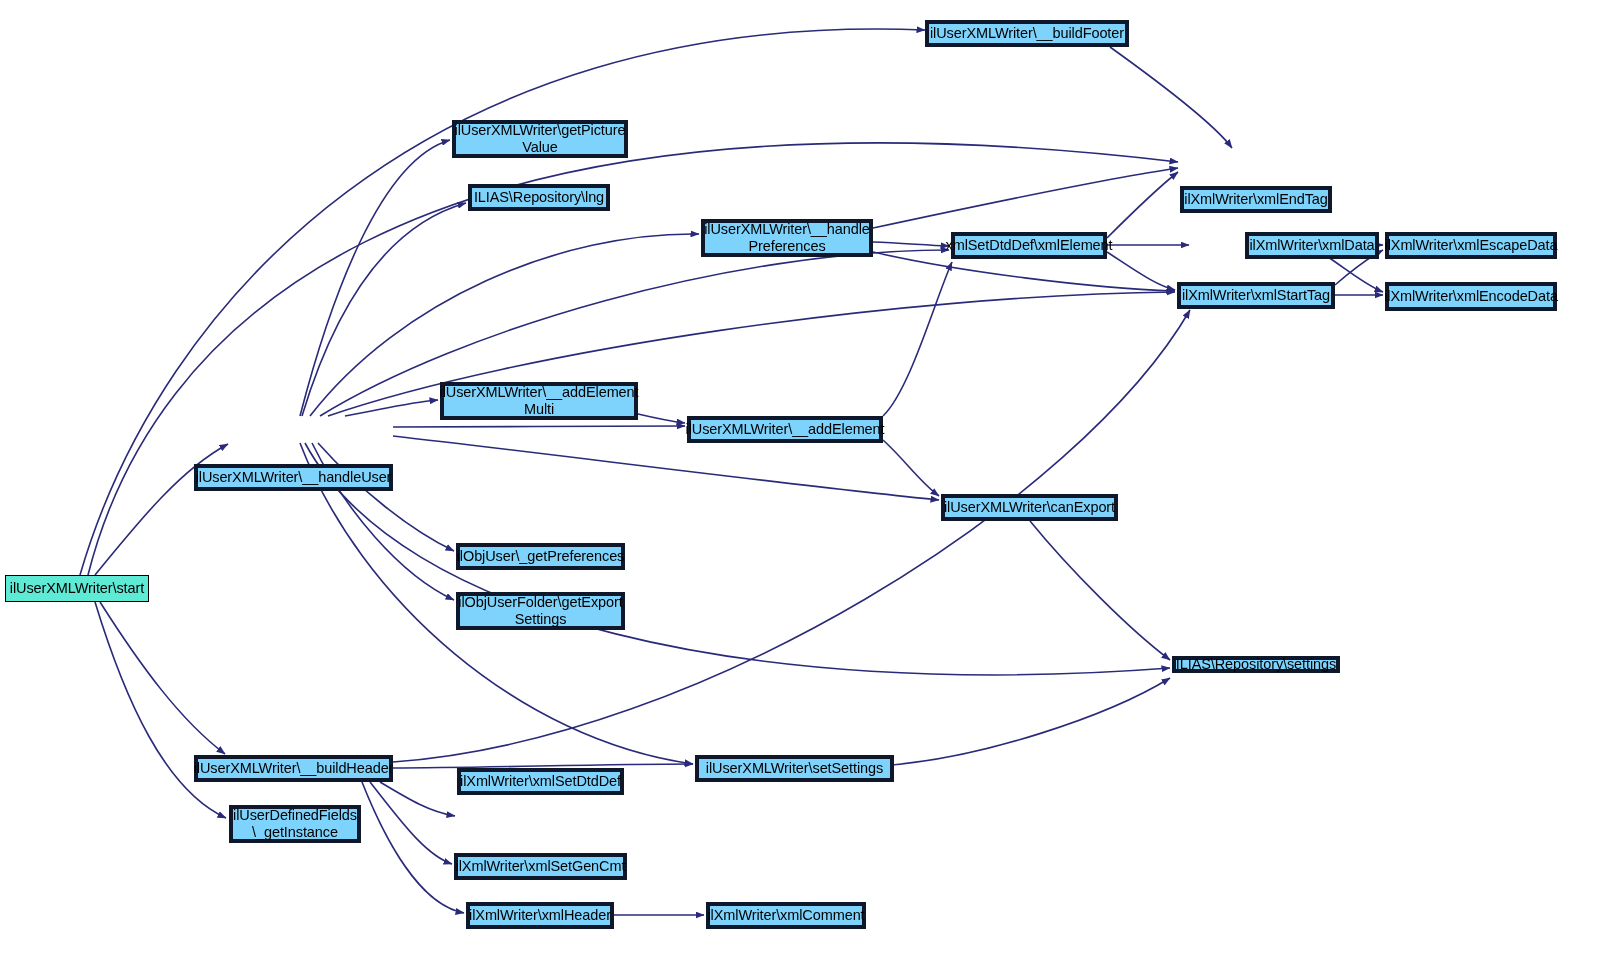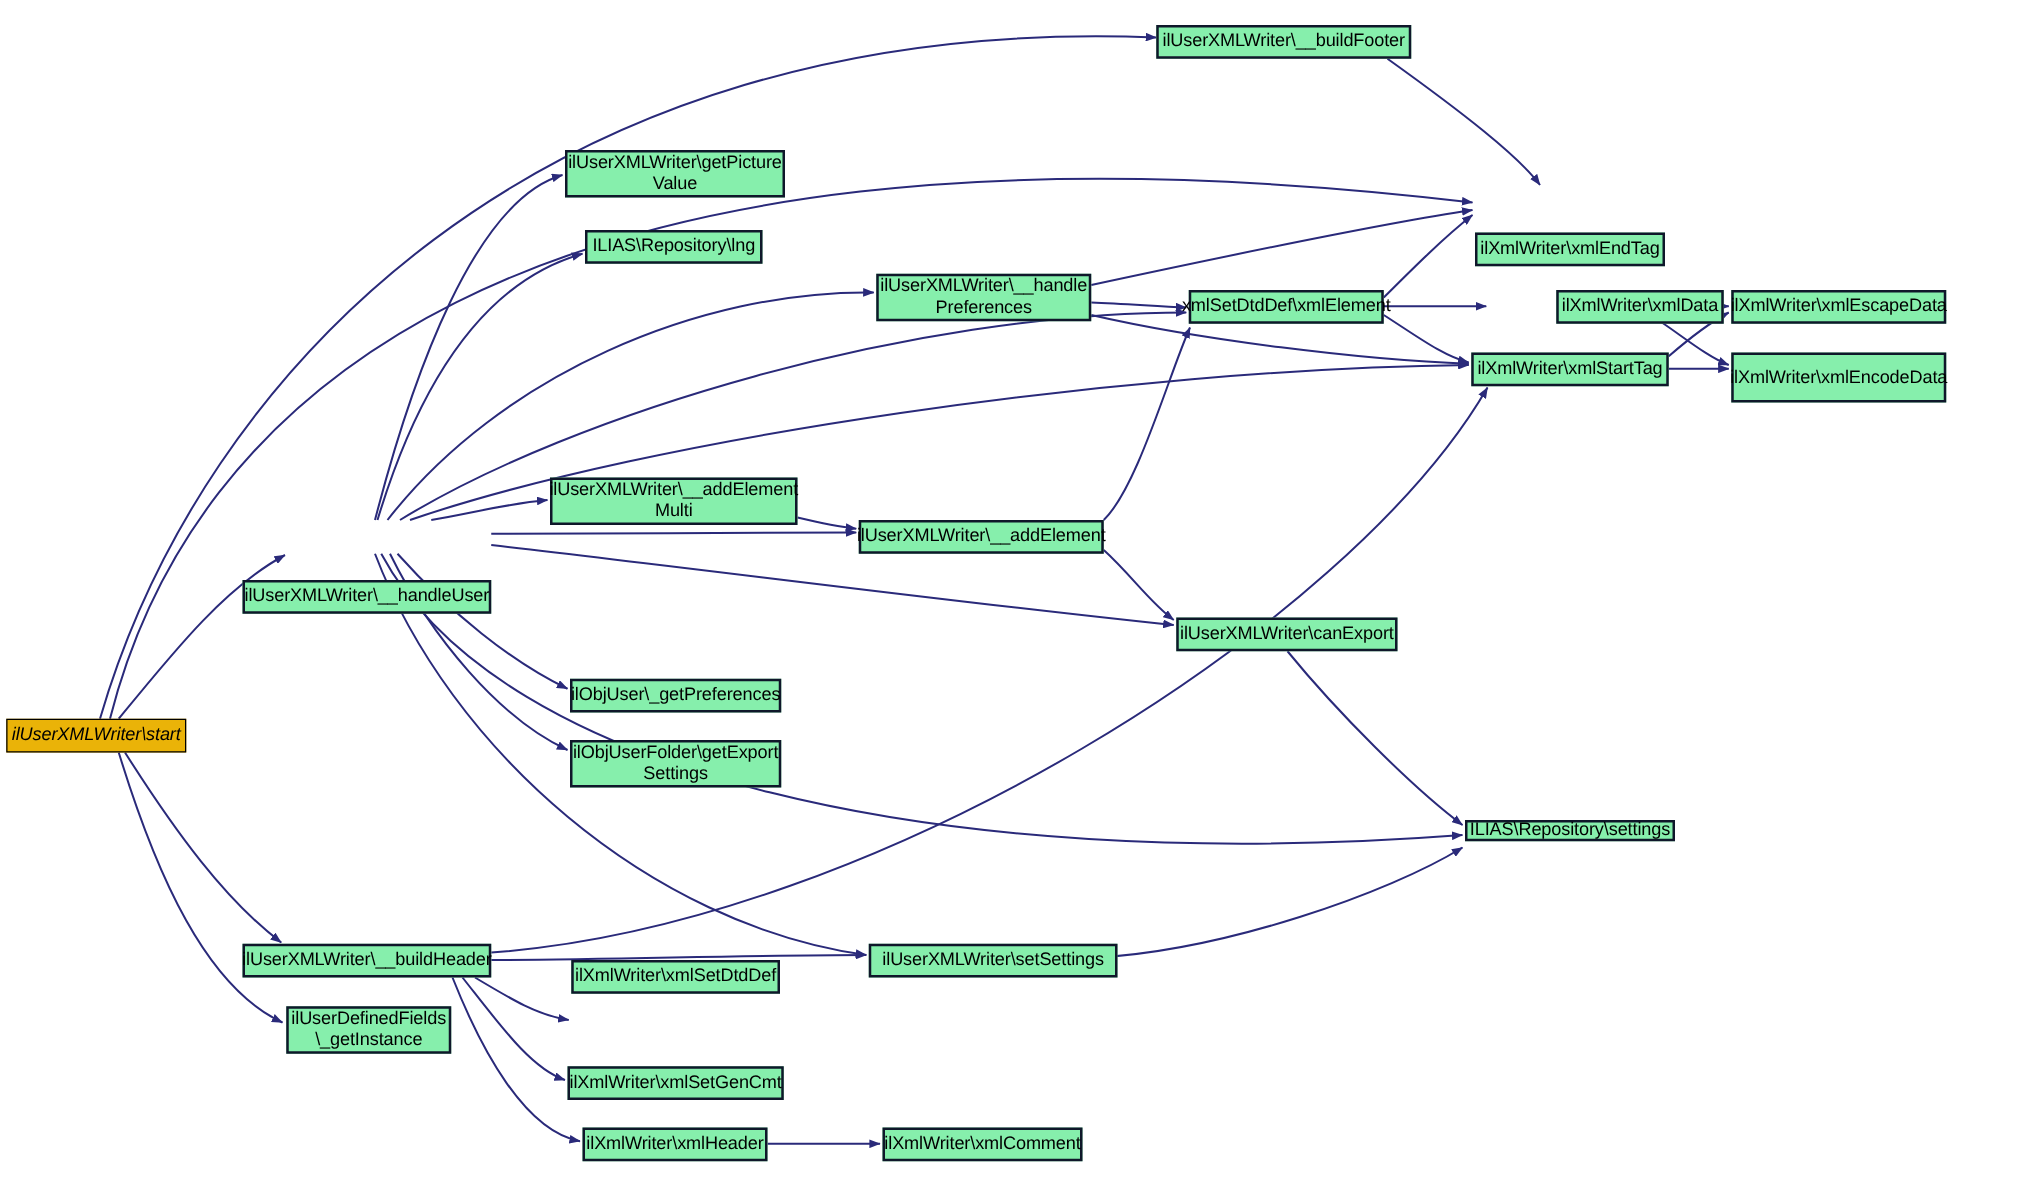--- a/index.html
+++ b/index.html
@@ -2,33 +2,33 @@
 <html><head>
 <meta charset="utf-8">
 <style>
   html,body{margin:0;padding:0;background:#ffffff;}
   body{font-family:"Liberation Sans", sans-serif;}
   #canvas{position:relative;width:1617px;height:963px;overflow:hidden;background:#fff;}
   svg#edges{position:absolute;left:0;top:0;width:1617px;height:963px;}
   .node{
     position:absolute;
     box-sizing:border-box;
-    border:2px solid #0f172a;
-    background:#86efac;
+    border:4px solid #0f172a;
+    background:#7dd3fc;
     color:#000;
     font-size:14.5px;
     line-height:17px;
     display:flex;
     align-items:center;
     justify-content:center;
     text-align:center;
     white-space:pre-line;
     letter-spacing:-0.1px;
   }
-  .node.root{background:#eab308;border:1px solid #000;font-style:italic;}
+  .node.root{background:#5eead4;border:1px solid #000;}
 </style>
 </head>
 <body>
 
 <div id="canvas">
   <svg id="edges" viewBox="0 0 1617 963">
     <defs>
       <marker id="arrow" markerWidth="9" markerHeight="7" refX="8.5" refY="3.5" orient="auto" markerUnits="userSpaceOnUse">
         <path d="M0,0 L9,3.5 L0,7 z" fill="#2a2a7a"></path>
       </marker>
@@ -81,21 +81,21 @@
       <div class="node" style="left: 452px; top: 120px; width: 176px; height: 38px;">ilUserXMLWriter\getPicture
 Value</div>
       <div class="node" style="left: 1180px; top: 150px; width: 152px; height: 27px; margin-top: 36px;">ilXmlWriter\xmlEndTag</div>
       <div class="node" style="left: 468px; top: 184px; width: 142px; height: 27px;">ILIAS\Repository\lng</div>
       <div class="node" style="left: 701px; top: 219px; width: 172px; height: 38px;">ilUserXMLWriter\__handle
 Preferences</div>
       <div class="node" style="left: 951px; top: 232px; width: 156px; height: 27px;">xmlSetDtdDef\xmlElement</div>
       <div class="node" style="left: 1245px; top: 232px; width: 134px; height: 27px;">ilXmlWriter\xmlData</div>
       <div class="node" style="left: 1385px; top: 232px; width: 172px; height: 27px;">ilXmlWriter\xmlEscapeData</div>
       <div class="node" style="left: 1177px; top: 282px; width: 158px; height: 27px;">ilXmlWriter\xmlStartTag</div>
-      <div class="node" style="left: 1385px; top: 282px; width: 172px; height: 40px;">ilXmlWriter\xmlEncodeData</div>
+      <div class="node" style="left: 1385px; top: 282px; width: 172px; height: 29px;">ilXmlWriter\xmlEncodeData</div>
       <div class="node" style="left: 440px; top: 382px; width: 198px; height: 38px;">ilUserXMLWriter\__addElement
 Multi</div>
       <div class="node" style="left: 194px; top: 416px; width: 199px; height: 27px; margin-top: 48px;">ilUserXMLWriter\__handleUser</div>
       <div class="node" style="left: 687px; top: 416px; width: 196px; height: 27px;">ilUserXMLWriter\__addElement</div>
       <div class="node" style="left: 941px; top: 494px; width: 177px; height: 27px;">ilUserXMLWriter\canExport</div>
       <div class="node" style="left: 456px; top: 543px; width: 169px; height: 27px;">ilObjUser\_getPreferences</div>
       <div class="node" style="left: 456px; top: 592px; width: 169px; height: 38px;">ilObjUserFolder\getExport
 Settings</div>
       <div class="node" style="left: 1172px; top: 656px; width: 168px; height: 17px;">ILIAS\Repository\settings</div>
       <div class="node" style="left: 194px; top: 755px; width: 199px; height: 27px;">ilUserXMLWriter\__buildHeader</div>

